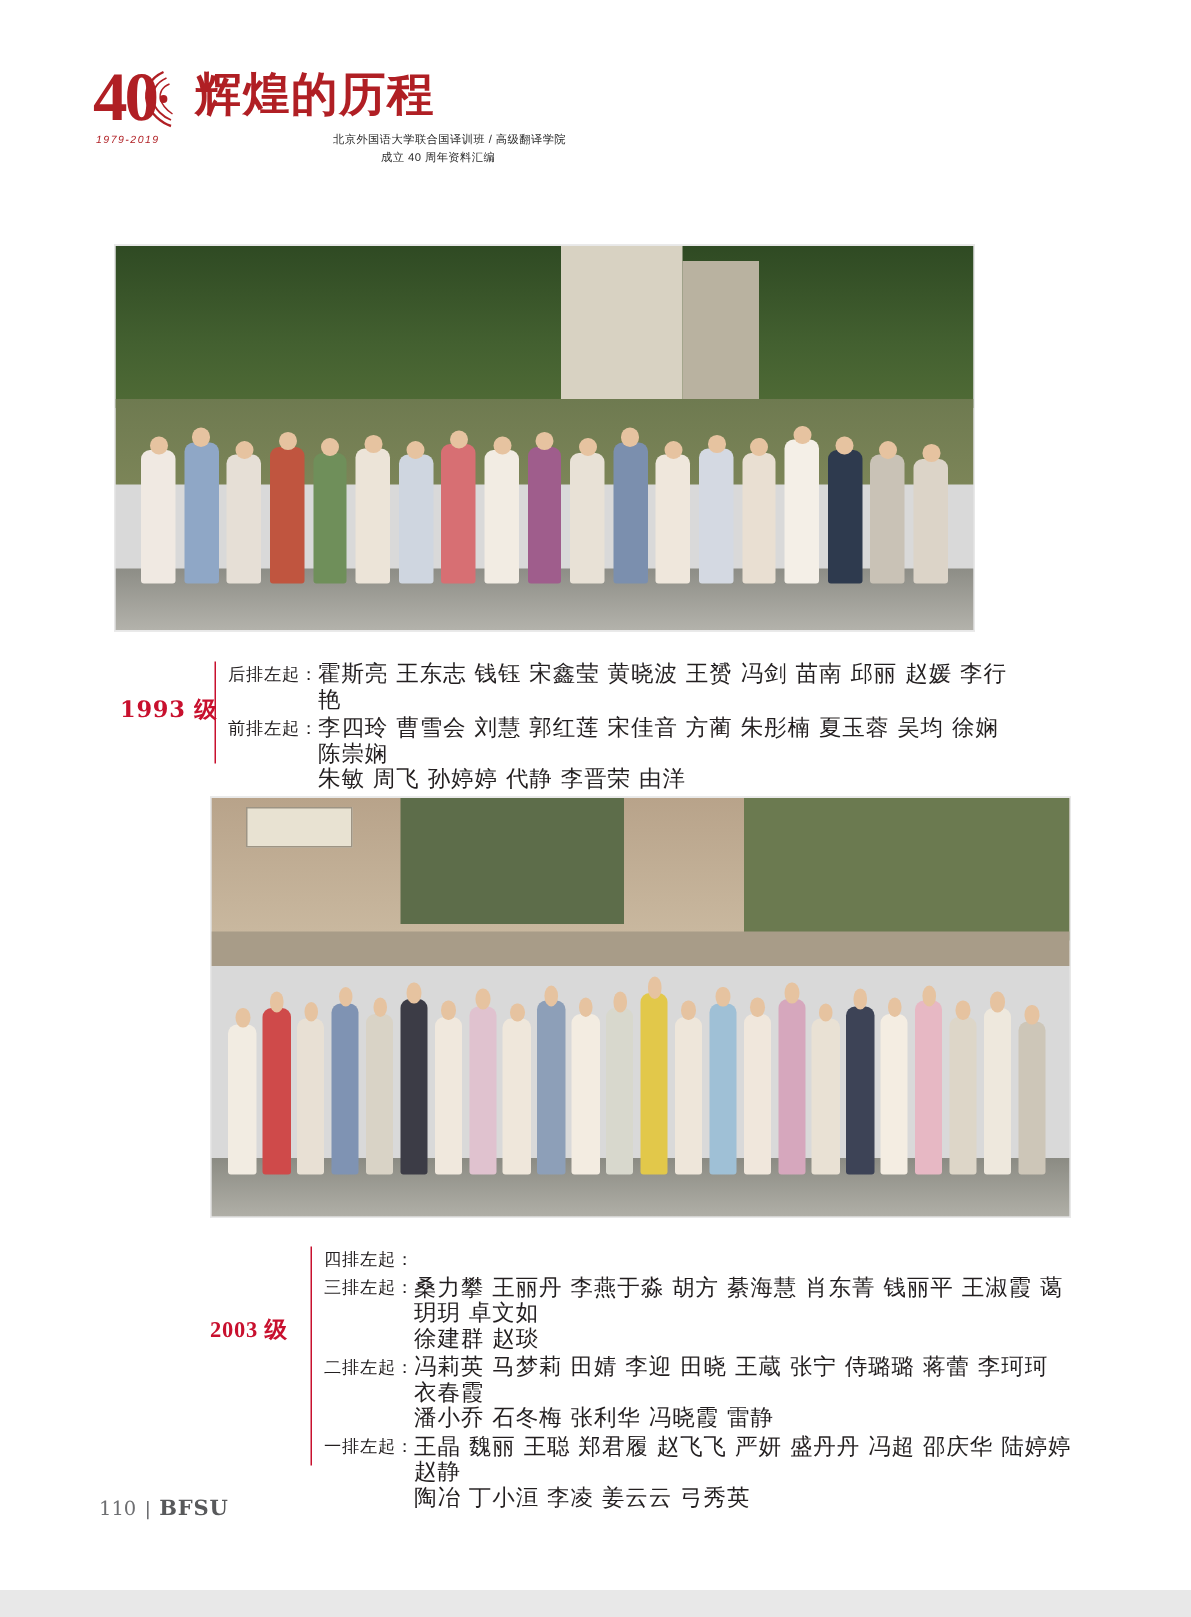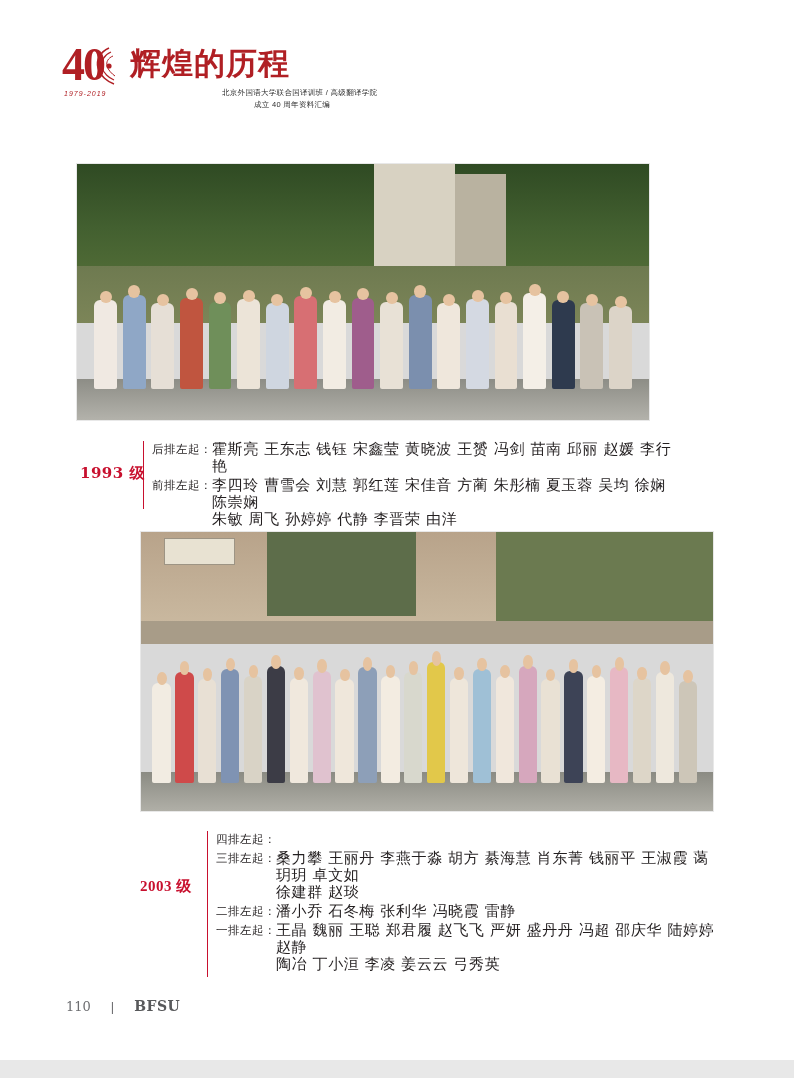--- a/index.html
+++ b/index.html
@@ -206,21 +206,21 @@
     height: 146px;
   }
 
   
   .footer {
     position: absolute;
     left: 66px;
     top: 998px;
     display: flex;
     align-items: baseline;
-    gap: 20px;
+    gap: 6px;
     justify-content: space-between;
   }
   .page-num {
     font-family: "DejaVu Serif", serif;
     font-size: 13px;
     color: #6d6e71;
   }
   .footer-sep {
     font-size: 13px;
     color: #6d6e71;
@@ -440,20 +440,21 @@
   <div class="cap-row">
     <div class="cap-head">三排左起：</div>
     <div class="cap-names">
       <span class="ln">桑力攀 王丽丹 李燕于淼 胡方 綦海慧 肖东菁 钱丽平 王淑霞 蔼玥玥 卓文如</span>
       <span class="ln">徐建群 赵琰</span>
     </div>
   </div>
   <div class="cap-row">
     <div class="cap-head">二排左起：</div>
     <div class="cap-names">
+      <span class="ln">冯莉英 马梦莉 田婧 李迎 田晓 王蔵 张宁 侍璐璐 蒋蕾 李珂珂 衣春霞</span>
       <span class="ln">潘小乔 石冬梅 张利华 冯晓霞 雷静</span>
     </div>
   </div>
   <div class="cap-row">
     <div class="cap-head">一排左起：</div>
     <div class="cap-names">
       <span class="ln">王晶 魏丽 王聪 郑君履 赵飞飞 严妍 盛丹丹 冯超 邵庆华 陆婷婷 赵静</span>
       <span class="ln">陶冶 丁小洹 李凌 姜云云 弓秀英</span>
     </div>
   </div>

